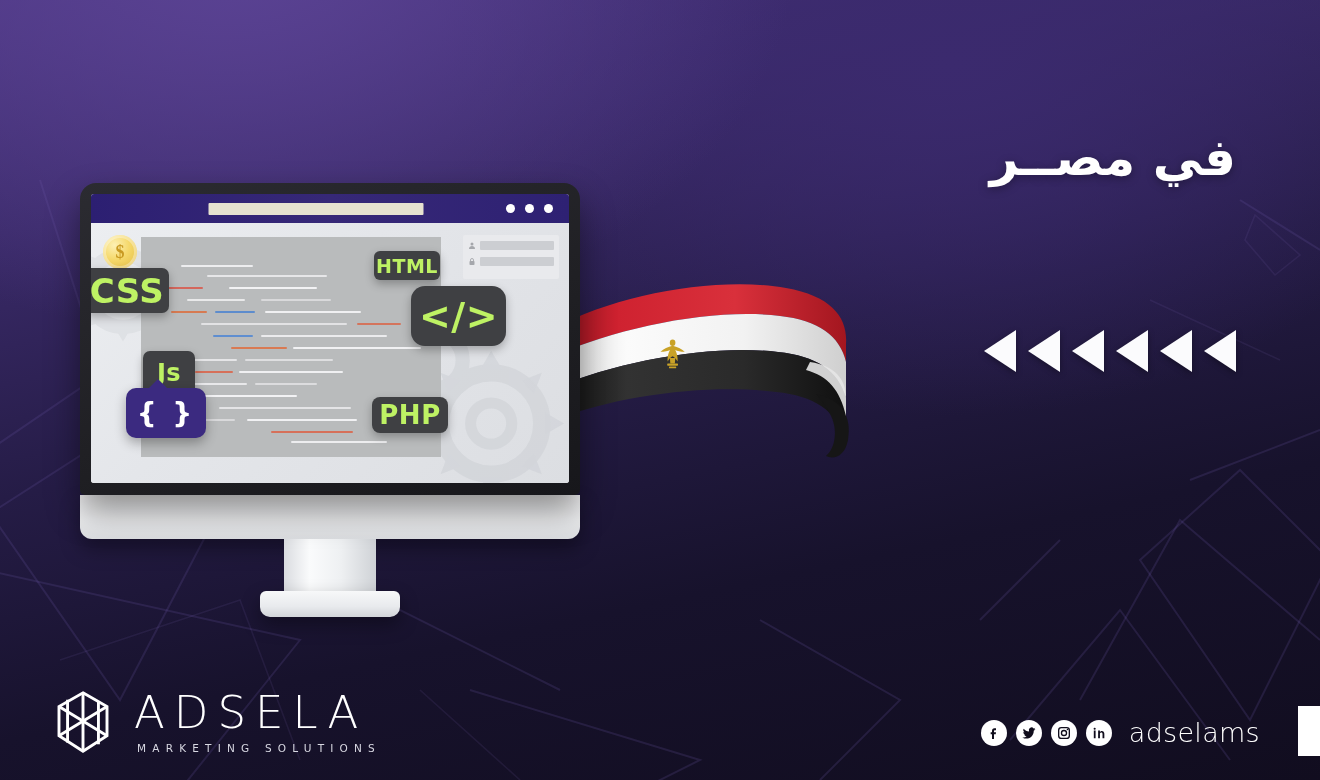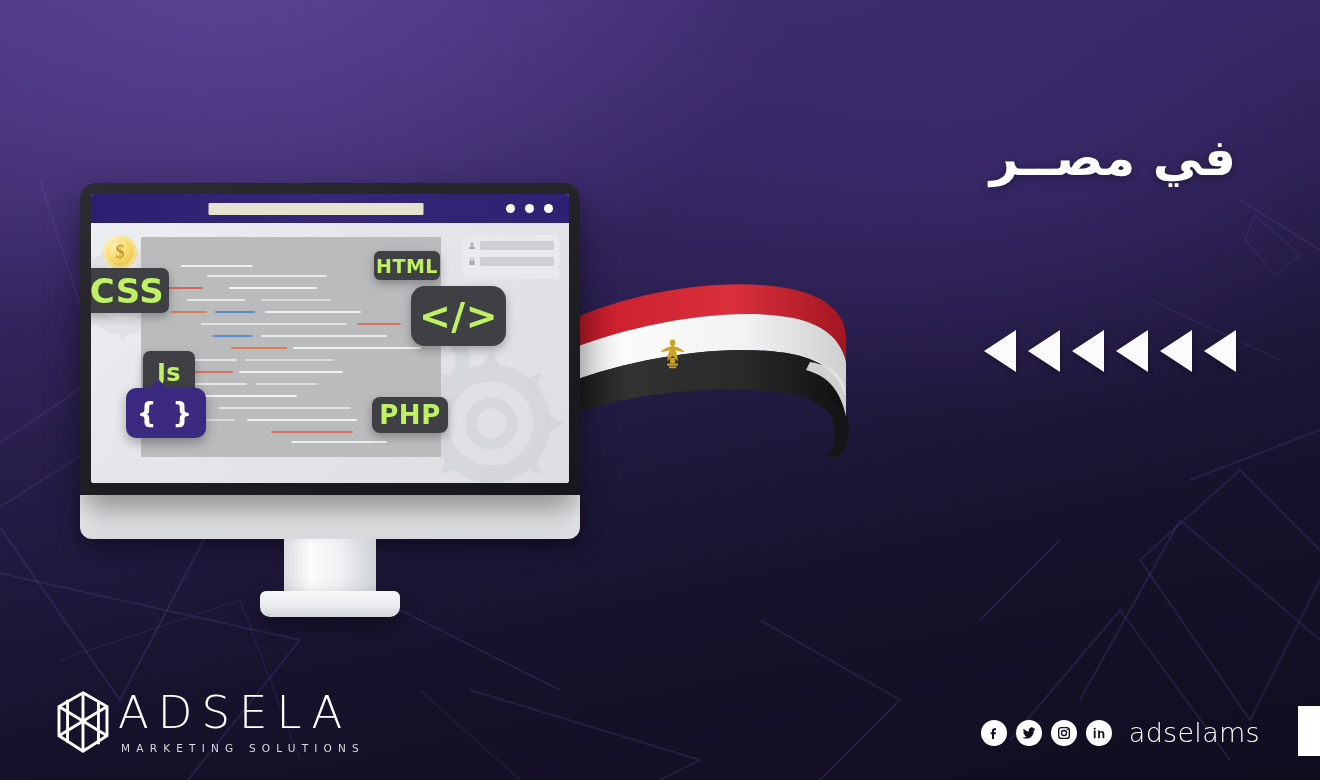--- a/index.html
+++ b/index.html
@@ -201,21 +201,21 @@
     margin: 0 auto;
     background: linear-gradient(180deg, #f7f8f9 0%, #e8eaed 60%, #d2d5d9 100%);
     border-radius: 6px 6px 10px 10px;
     box-shadow: 0 8px 18px rgba(0,0,0,0.35);
   }
 
   
   .brand {
     position: absolute;
     left: 48px; bottom: 22px;
-    display: flex; align-items: center; gap: 0;
+    display: flex; align-items: center; gap: 16px;
   }
   .brand-mark { width: 70px; height: 72px; }
   .brand-mark svg { width: 100%; height: 100%; display: block; }
   .brand-text { display: flex; flex-direction: column; }
   .brand-name {
     color: #fff;
     font-size: 45px;
     letter-spacing: 9px;
     font-weight: 300;
     line-height: 1;

